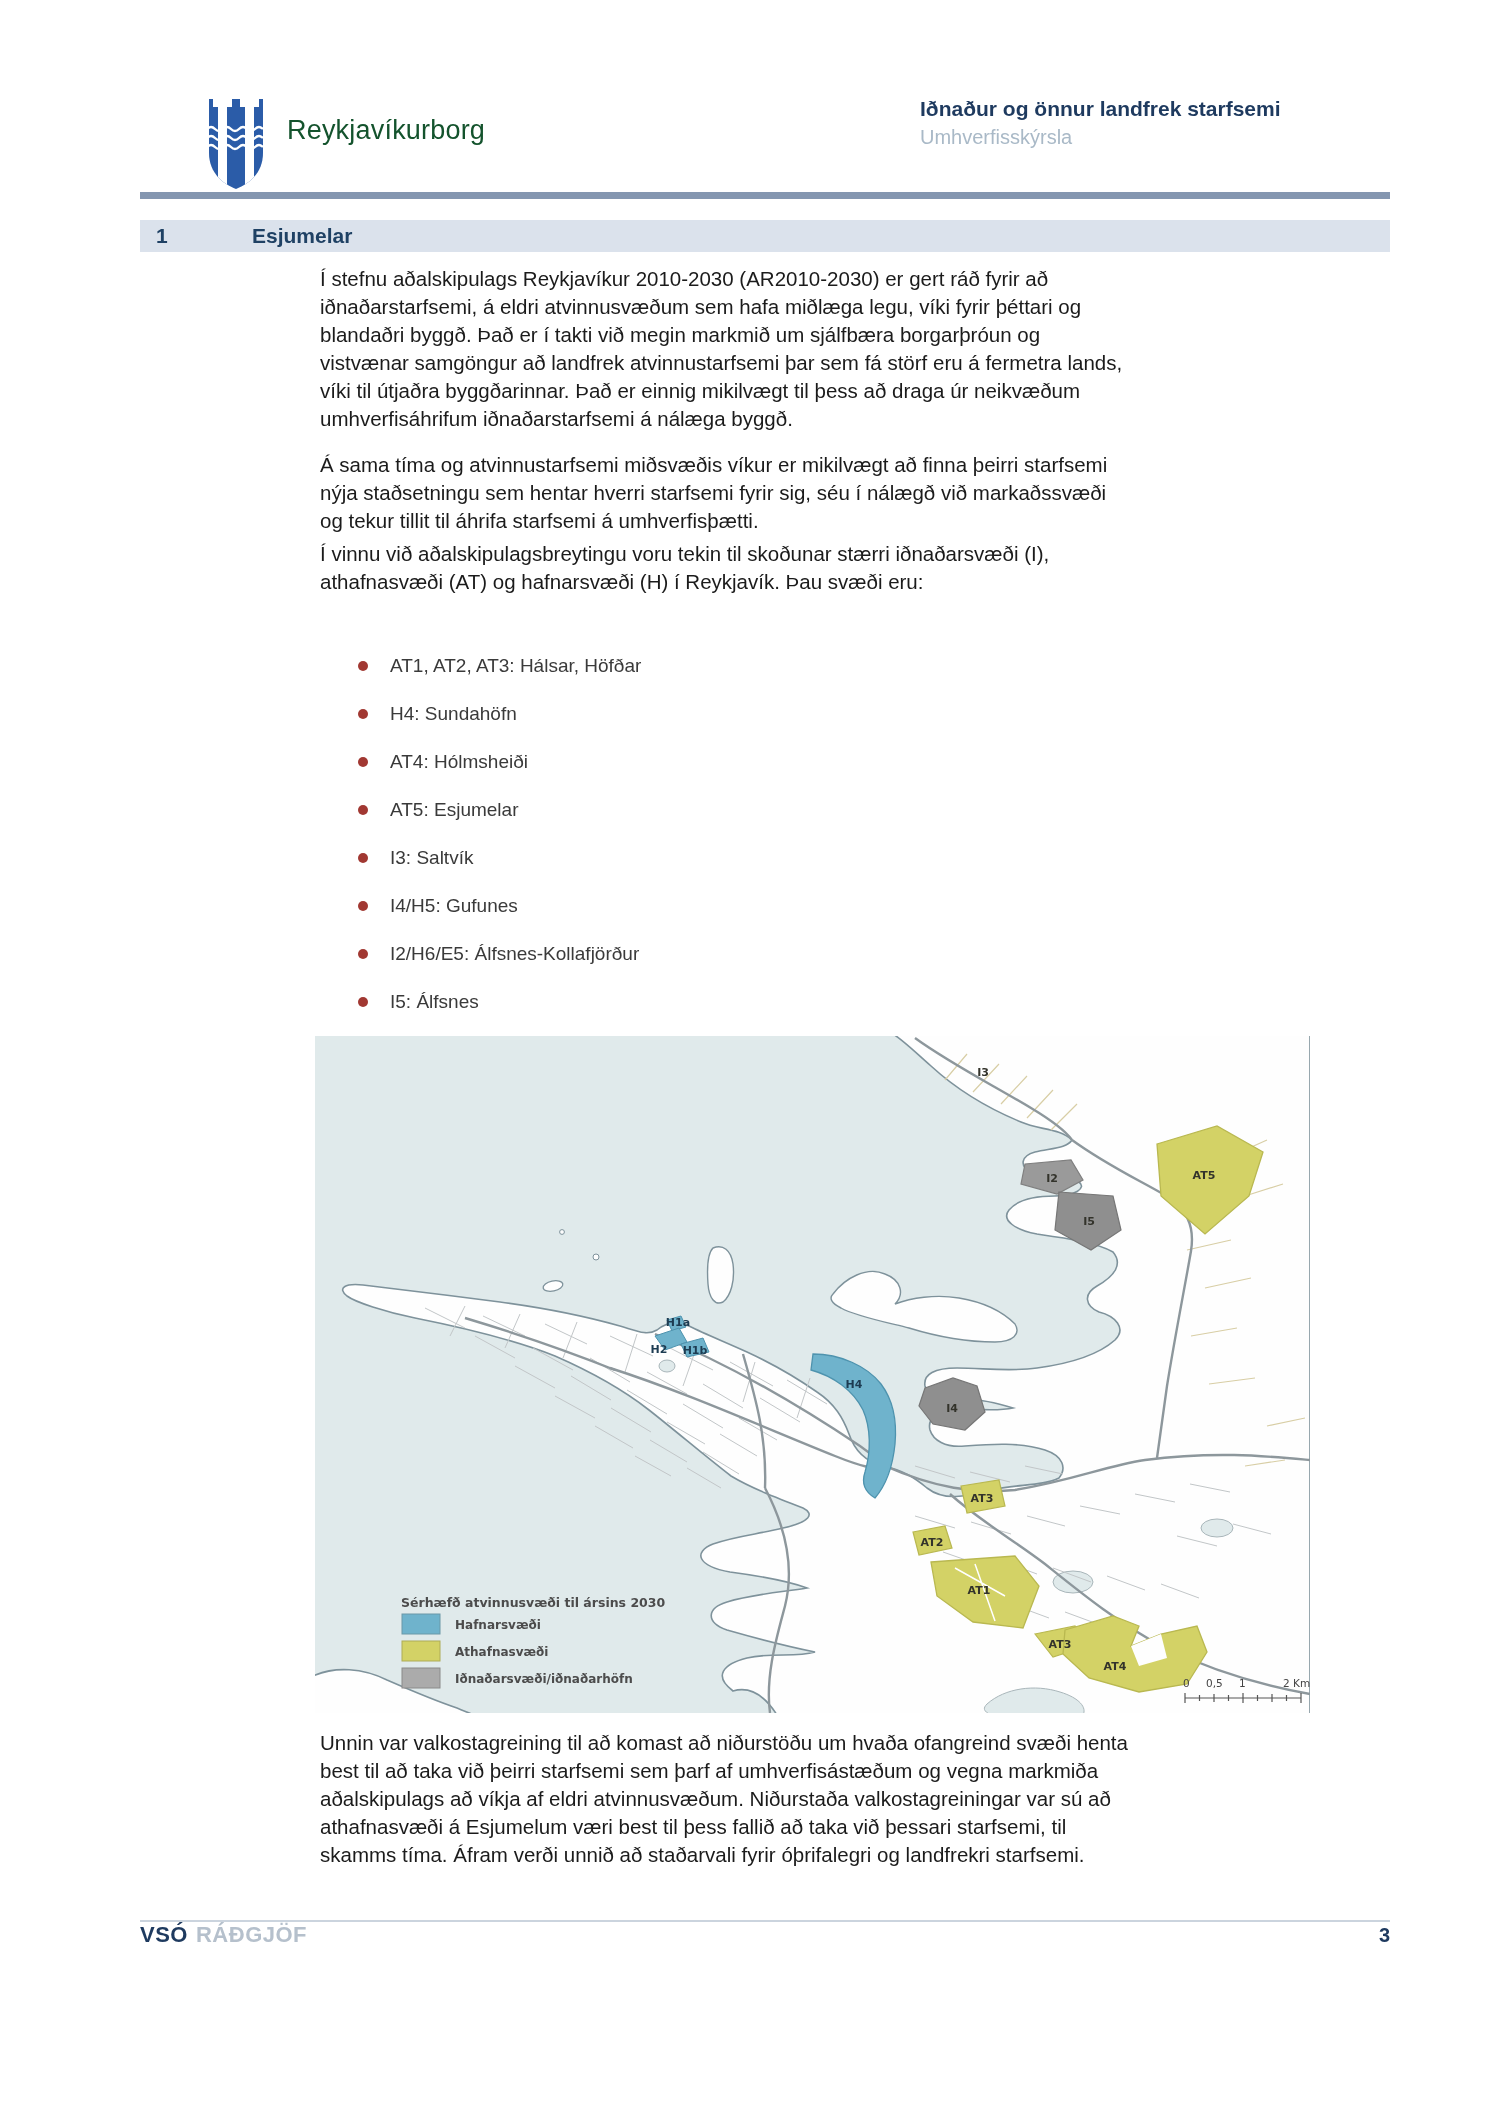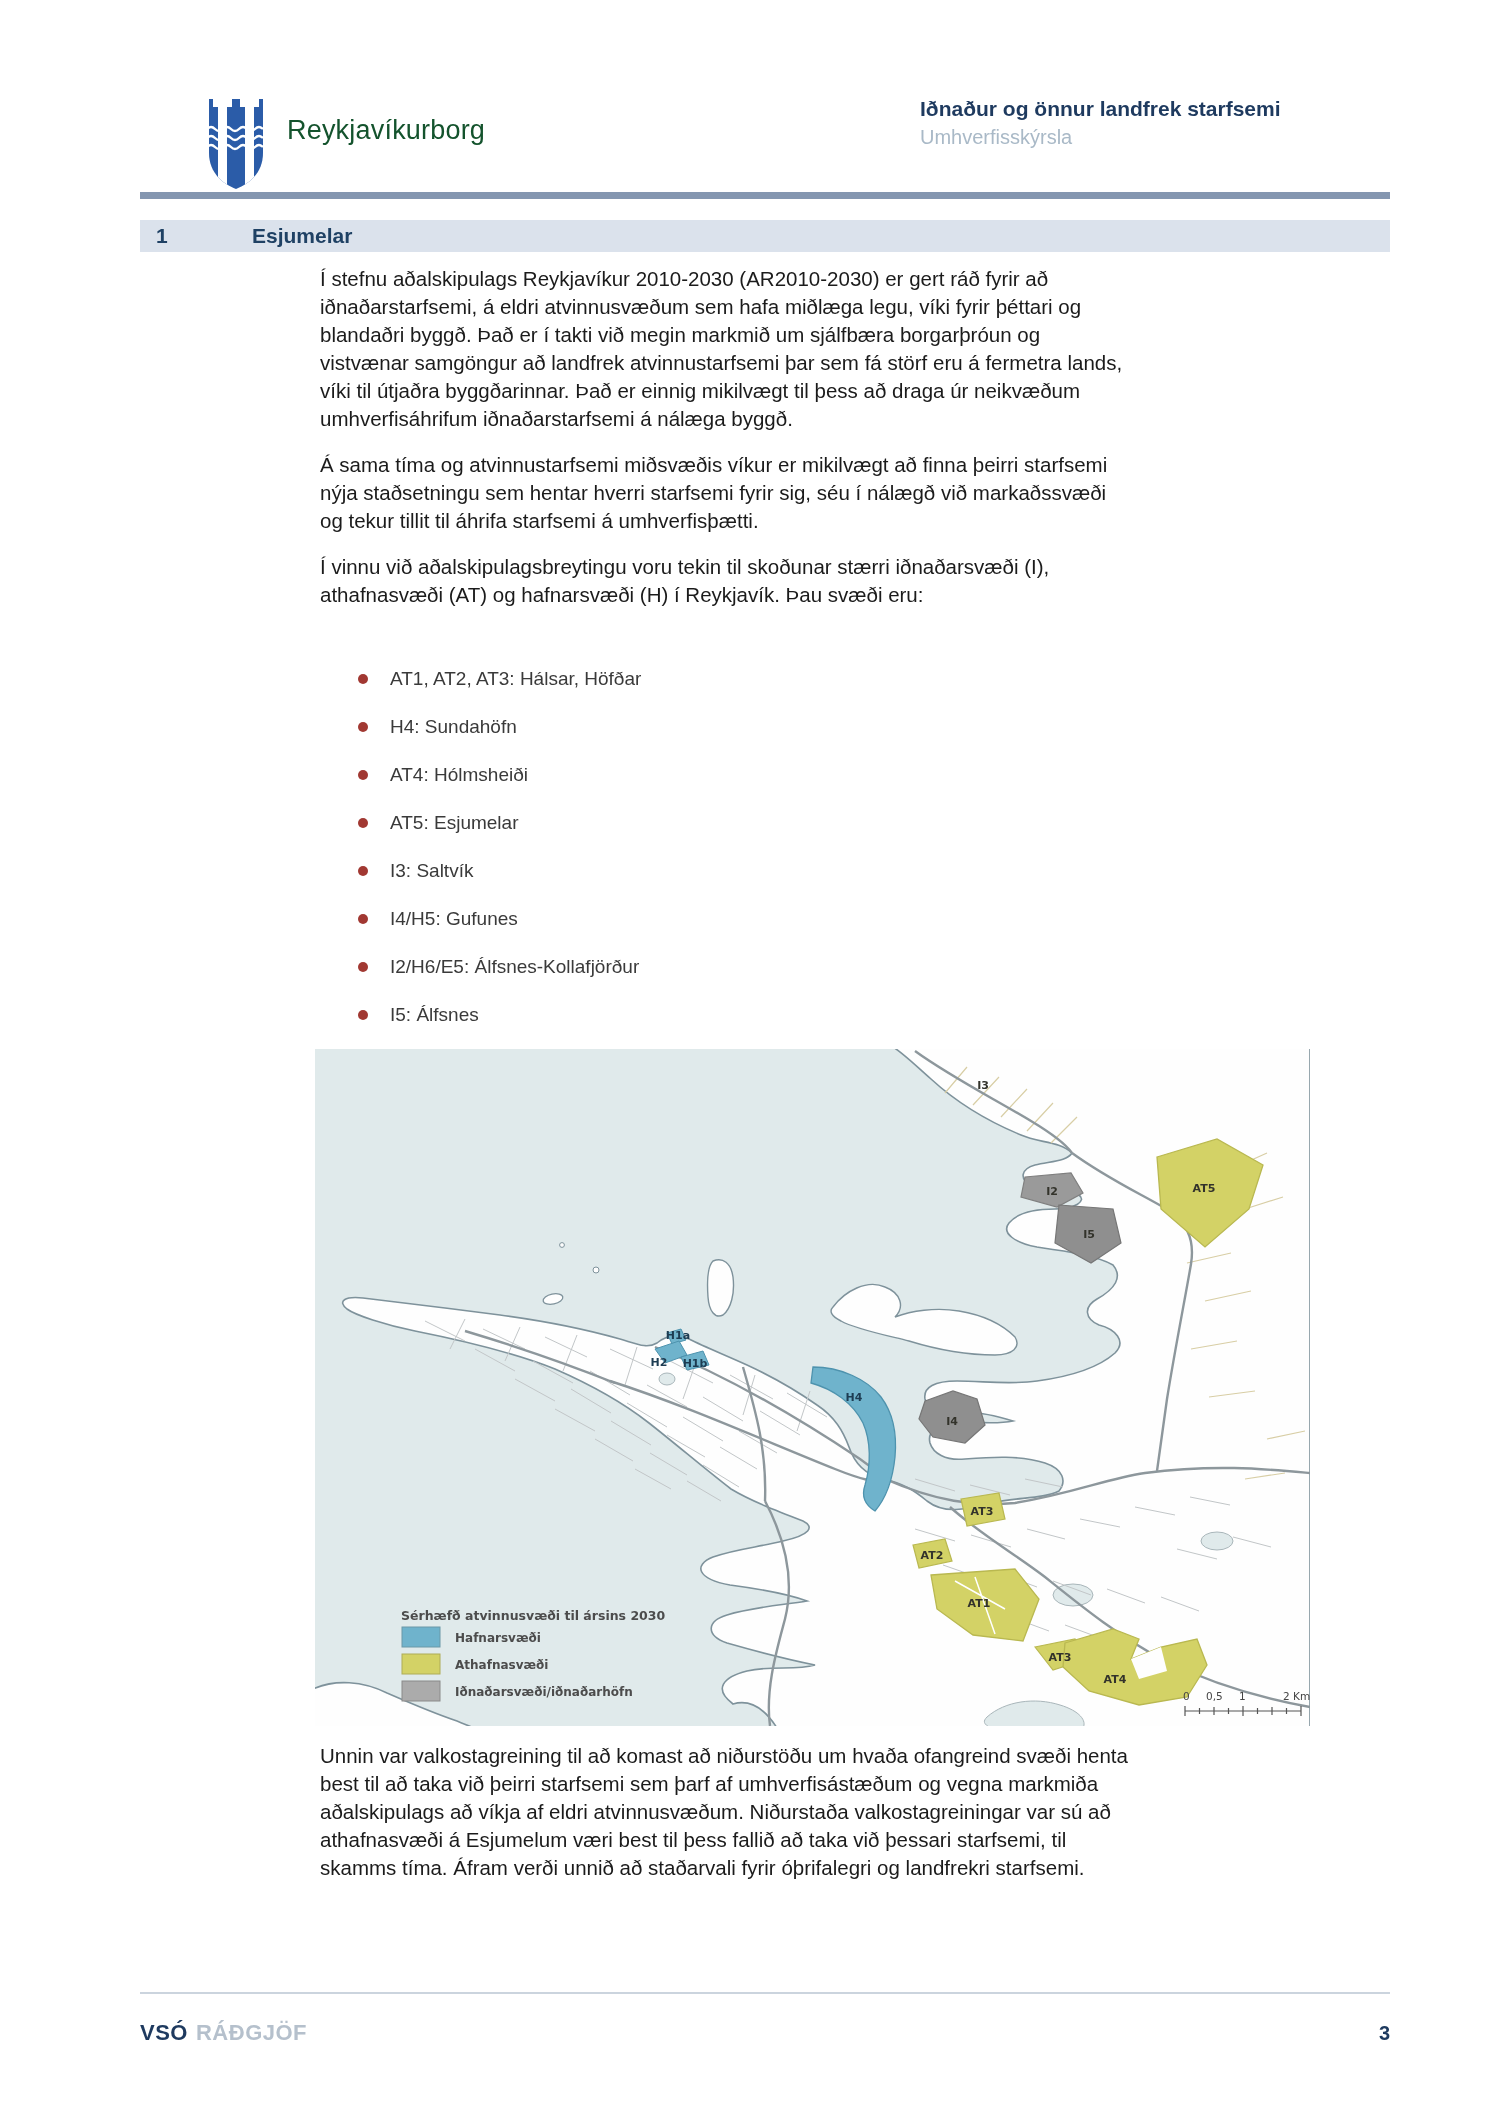--- a/index.html
+++ b/index.html
@@ -19,40 +19,40 @@
   .section-bar{margin:21px 110px 0 140px;height:32px;background:#dbe2ec;
                display:flex;align-items:center;color:#1f4164;font-size:21px;font-weight:bold;}
   .section-number{padding-left:16px;width:96px;}
   .section-title{}
 
   
   .body-col{margin-left:320px;width:1000px;}
   .para{font-size:20.5px;line-height:28px;white-space:pre-line;margin:0;}
   .p1{margin-top:13px;}
   .p2{margin-top:18px;}
-  .p3{margin-top:18px;}
+  .p3{margin-top:5px;}
   .closing{margin-top:16px;}
 
   
   ul.areas{list-style:none;margin:56px 0 0 0;padding:0 0 0 38px;}
   ul.areas li{position:relative;font-size:19px;line-height:28px;color:#3a3a3a;
               margin:0 0 20px 0;padding-left:32px;}
   ul.areas li .dot{position:absolute;left:0;top:9px;width:10px;height:10px;border-radius:50%;
                    background:#a13832;}
 
   
   .map-wrap{margin:20px 0 0 -5px;width:995px;height:677px;}
 
   
   .caption{margin-top:24px;font-size:18px;font-weight:bold;color:#1f1f1f;}
   .caption .cap-label{margin-right:12px;}
 
   
-  .footer{position:absolute;left:140px;right:110px;top:1992px;border-top:2px solid #cbd4de;
-          padding-top:26px;display:flex;align-items:baseline;}
+  .footer{position:absolute;left:140px;right:110px;top:1920px;border-top:2px solid #cbd4de;
+          display:flex;align-items:baseline;}
   .brand-bold{font-size:22px;font-weight:bold;color:#1e3a5f;letter-spacing:0.5px;}
   .brand-light{font-size:22px;font-weight:bold;color:#b5c0cc;margin-left:8px;letter-spacing:0.5px;}
   .page-num{margin-left:auto;font-size:20px;font-weight:bold;color:#1e3a5f;}
 
   
   .zone-label{font-family:"DejaVu Sans", sans-serif;font-weight:bold;fill:#33332b;font-size:11px;text-anchor:middle;}
   .zone-label-blue{fill:#1d3c52;}
   .legend-title{font-family:"DejaVu Sans", sans-serif;font-size:12.5px;fill:#4c4c4c;font-weight:bold;}
   .legend-label{font-family:"DejaVu Sans", sans-serif;font-size:12px;fill:#4c4c4c;font-weight:bold;}
   .scale-label{font-family:"DejaVu Sans", sans-serif;font-size:10.5px;fill:#444;}

